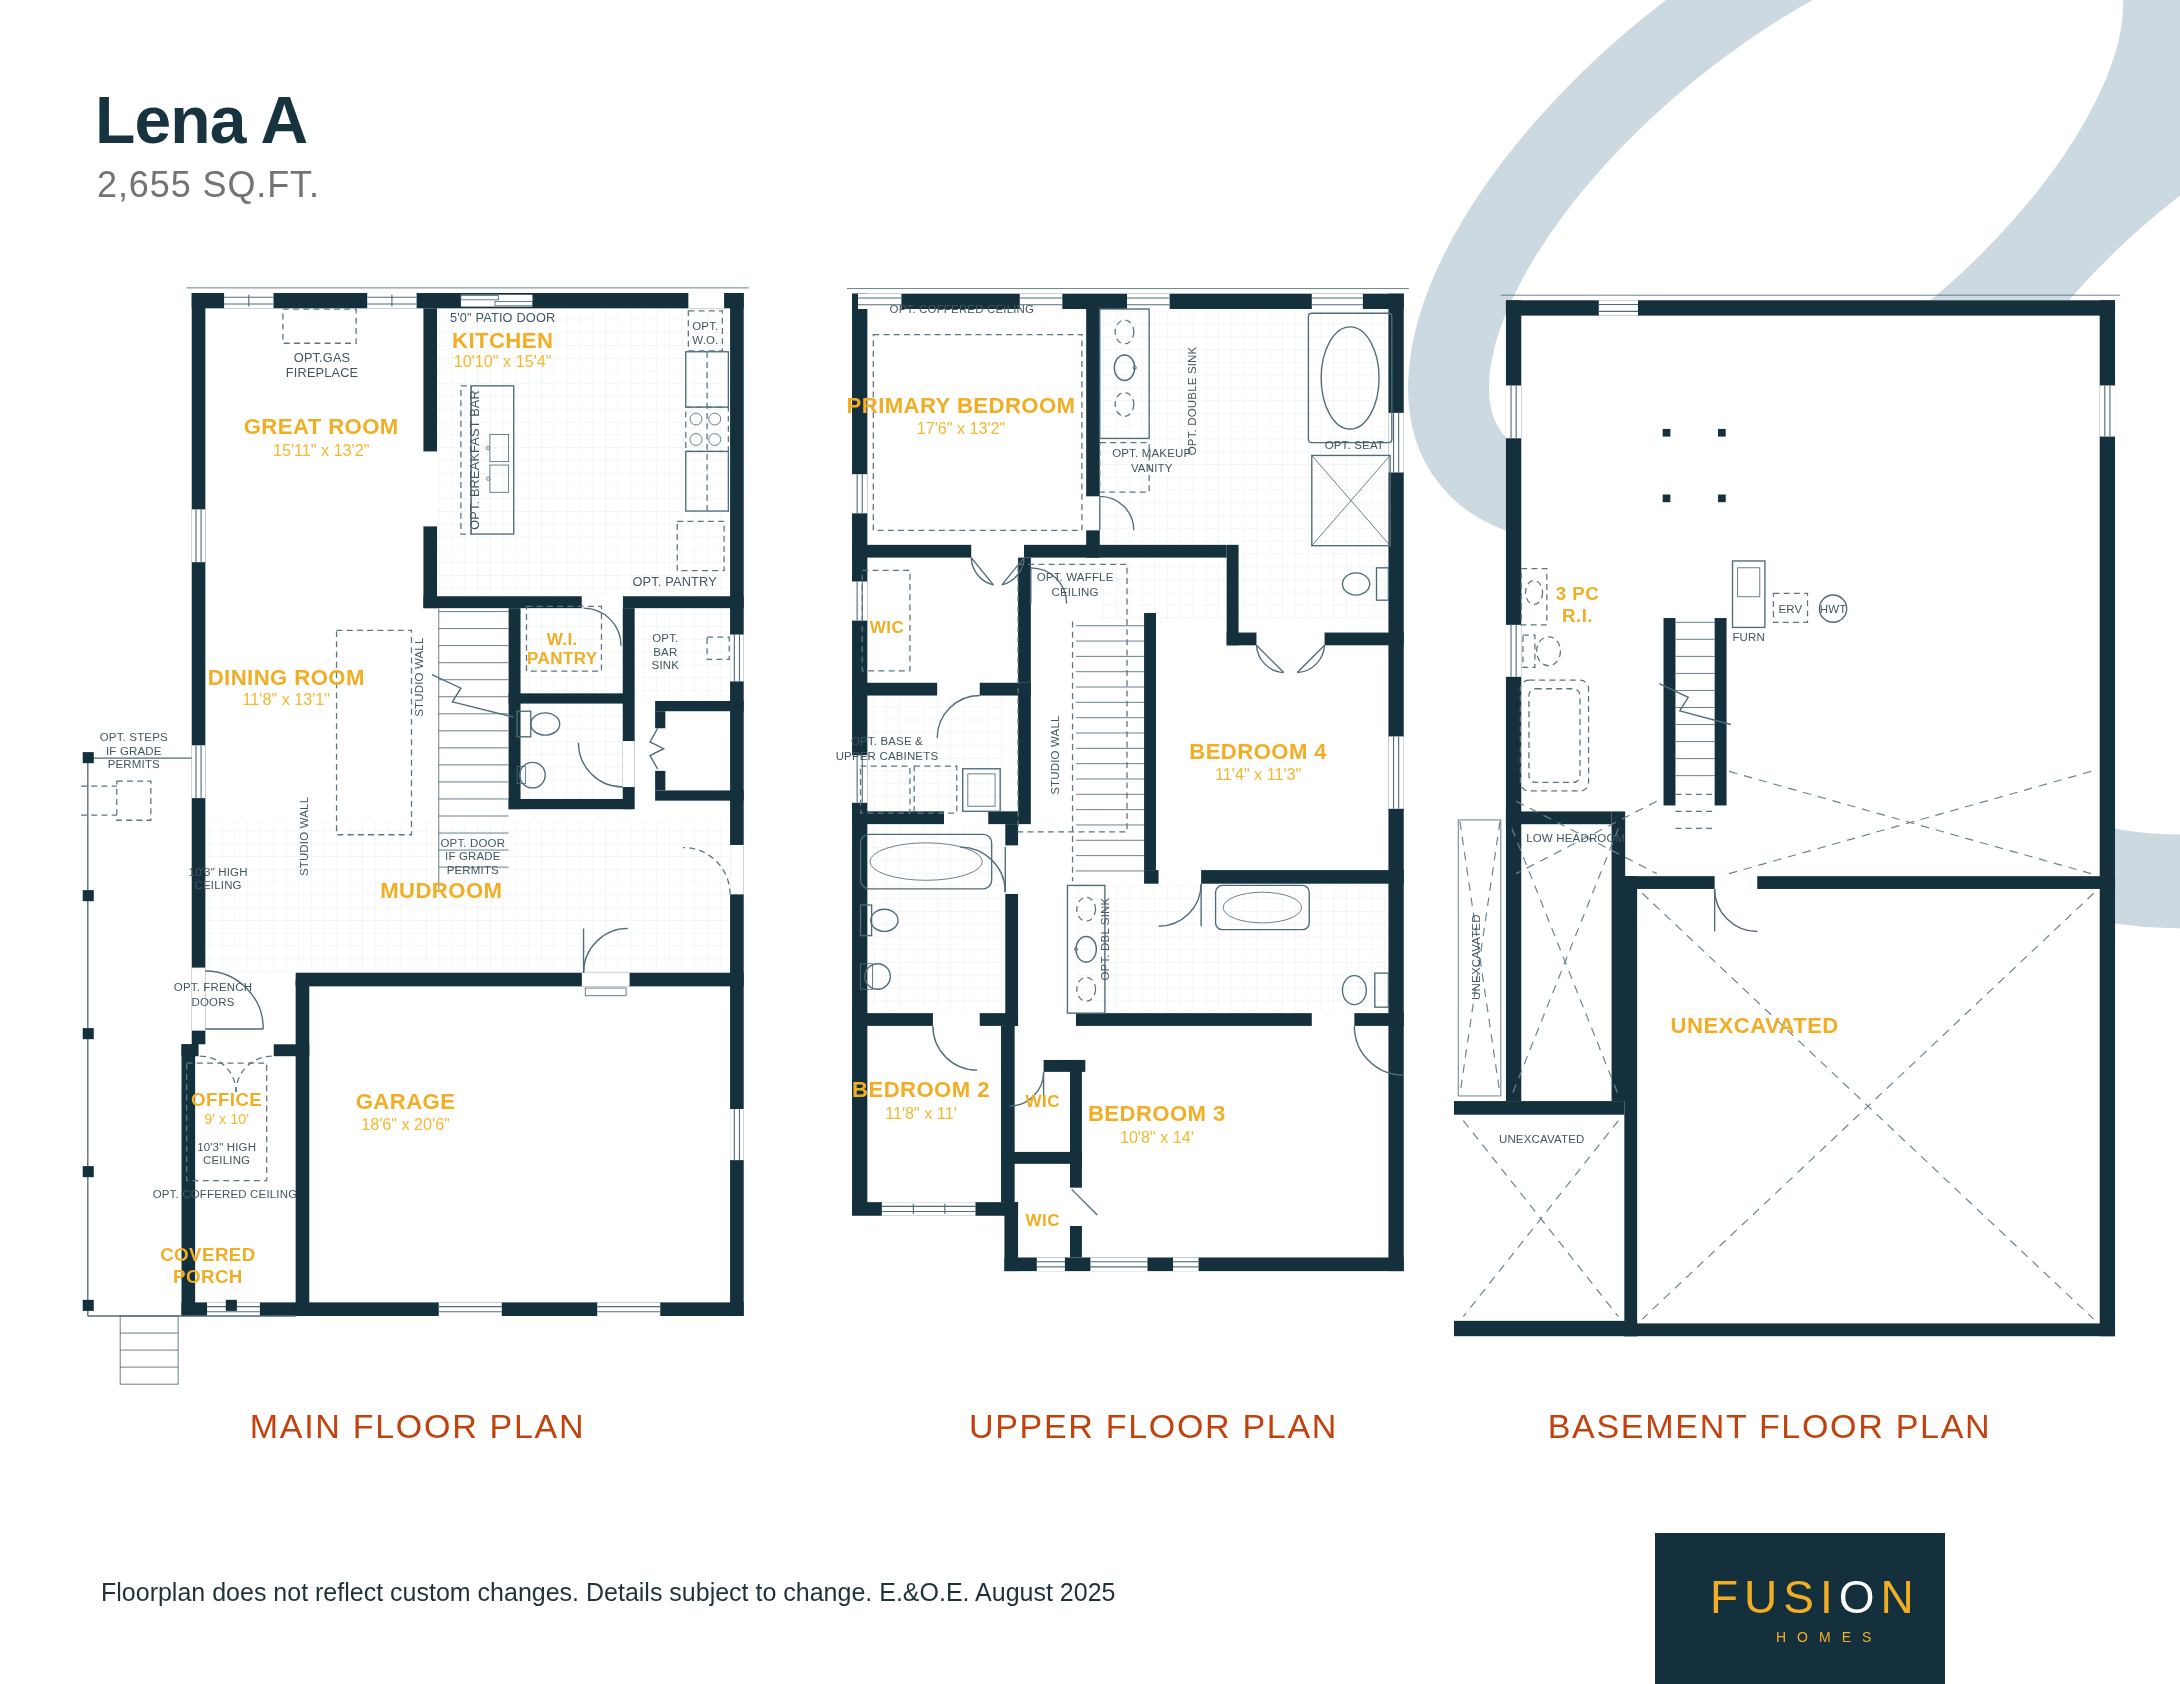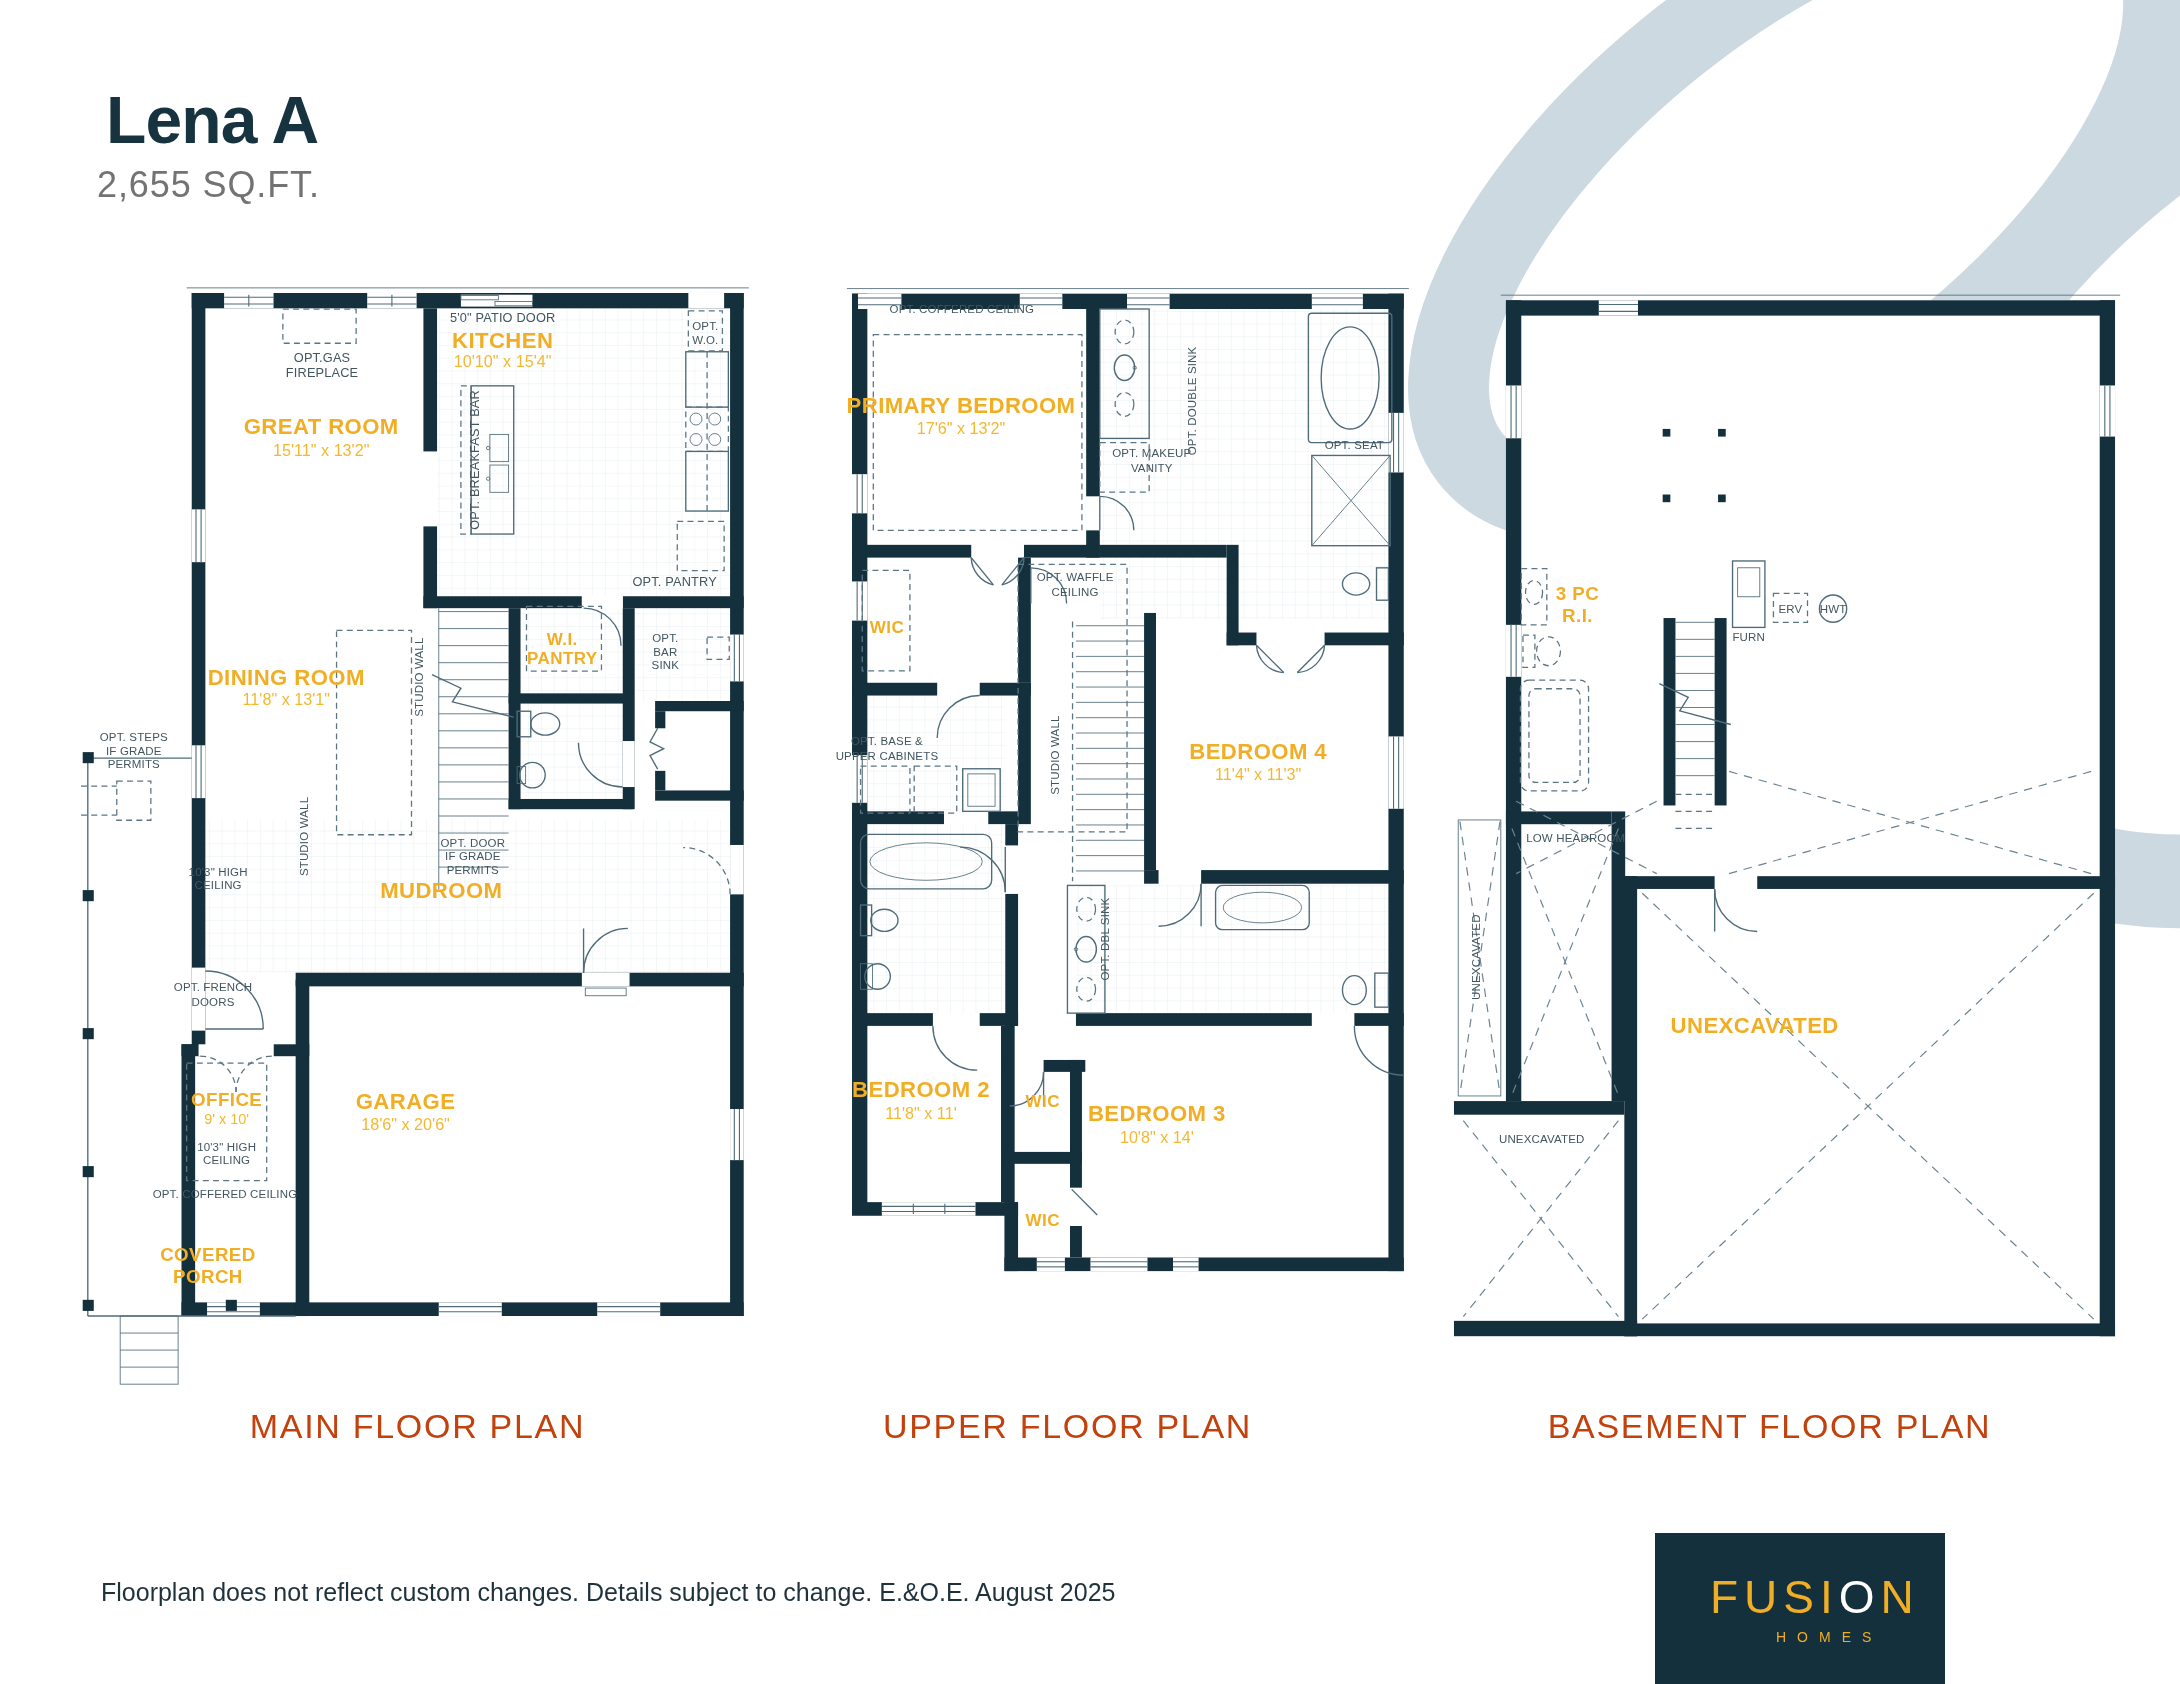--- a/index.html
+++ b/index.html
@@ -1,19 +1,19 @@
 <!DOCTYPE html>
 <html style="font-size:13.6px"><head>
 <meta charset="utf-8">
 <style>
   html,body{margin:0;padding:0;background:#fff;}
   .page{position:relative;width:2181px;height:1685px;background:#fff;overflow:hidden;
         font-family:"Liberation Sans",sans-serif;}
   .abs{position:absolute;}
-  .title{left:95px;top:82px;font-size:66px;font-weight:700;color:#16333f;letter-spacing:-0.9px;margin-left:11px;}
+  .title{left:95px;top:82px;font-size:66px;font-weight:700;color:#16333f;letter-spacing:-0.9px;}
   .sqft{left:97px;top:164px;font-size:36px;font-weight:400;color:#737373;letter-spacing:0.9px;}
   .caption{top:1407px;width:511px;text-align:center;font-size:34px;font-weight:300;
            color:#c2410c;letter-spacing:1.7px;}
   .footer{left:101px;top:1578px;font-size:25px;font-weight:400;color:#1f323b;text-align:right;}
   .logo{left:1655px;top:1533px;width:290px;height:187px;background:#14303d;}
   .logo-brand{margin:37px 0 0 55px;font-size:46px;font-weight:300;color:#f1ae24;letter-spacing:6px;}
   .logo-o{color:#ffffff;}
   .logo-homes{margin:5.1px 0 0 121px;font-size:14px;font-weight:300;color:#f1ae24;letter-spacing:11px;}
   svg text{font-family:"Liberation Sans",sans-serif;}
   svg .w{fill:#14303d;}
@@ -554,21 +554,21 @@
       <text class="note note-sm" x="402" y="379">ERV</text>
       <text class="note note-sm" x="452" y="379">HWT</text>
       <text class="note note-sm" x="150" y="648">LOW HEADROOM</text>
       <text class="note note-sm" transform="rotate(-90 38 783)" x="38" y="783">UNEXCAVATED</text>
       <text class="room" x="360" y="872">UNEXCAVATED</text>
       <text class="note note-sm" x="110" y="1001">UNEXCAVATED</text>
     </g>
   </svg>
 
   <div class="abs caption" style="left:162px">MAIN FLOOR PLAN</div>
-  <div class="abs caption" style="left:812px">UPPER FLOOR PLAN</div>
+  <div class="abs caption" style="left:898px">UPPER FLOOR PLAN</div>
   <div class="abs caption" style="left:1514px">BASEMENT FLOOR PLAN</div>
 
   <div class="abs footer">Floorplan does not reflect custom changes. Details subject to change. E.&amp;O.E. August 2025</div>
 
   <div class="abs logo">
     <div class="logo-brand"><span>FUSI</span><span class="logo-o">O</span><span>N</span></div>
     <div class="logo-homes">HOMES</div>
   </div>
 
 </div>

